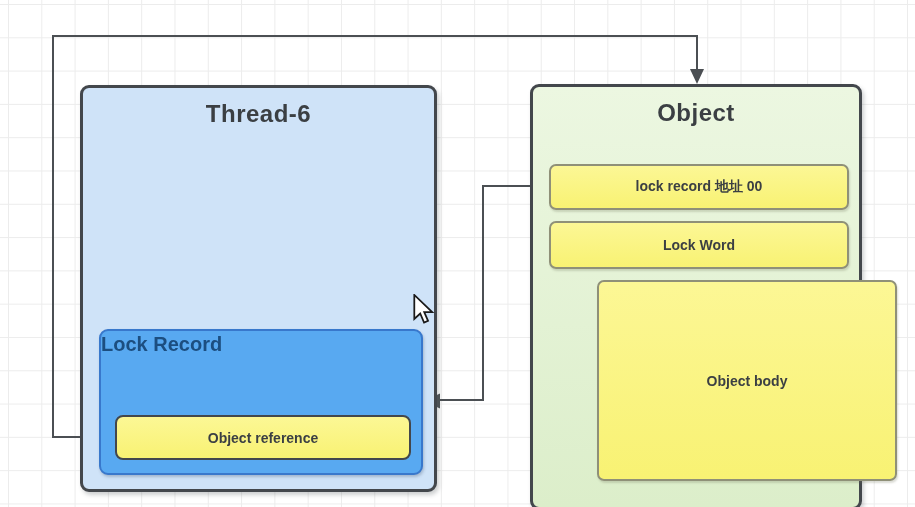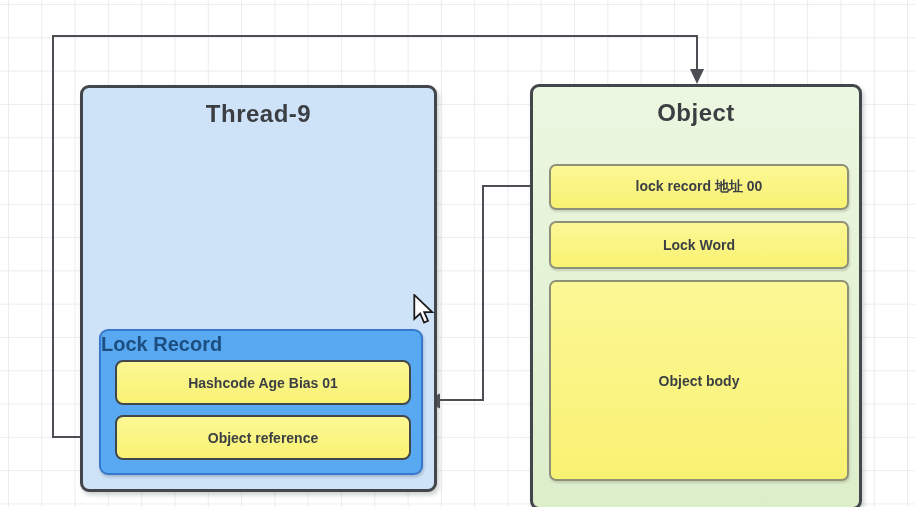--- a/index.html
+++ b/index.html
@@ -70,21 +70,21 @@
   .lr-slot-0 { top: 29px; }
   .lr-slot-1 { top: 84px; }
   .obj-slot {
     left: 16px; width: 300px;
     border: 2px solid var(--slot-border-olive, #8f9078);
     border-radius: 7px;
     box-shadow: 1px 2px 2px rgba(110, 115, 90, 0.25);
   }
   .obj-slot-0 { top: 77px;  height: 46px; }
   .obj-slot-1 { top: 134px; height: 48px; }
-  .obj-slot-2 { top: 193px; height: 201px; }
+  .obj-slot-2 { top: 193px; height: 201px; margin-left: 48px; }
   #connector-layer {
     position: absolute; left: 0; top: 0;
     width: 915px; height: 507px;
     pointer-events: none;
   }
   #connector-layer .conn {
     fill: none;
     stroke: var(--connector-color, #4b4f53);
     stroke-width: 2px;
   }
@@ -101,28 +101,25 @@
       <path class="conn" d="M112,437 H53 V36 H697 V69"></path>
       <polygon class="head" points="697,84 690,69 704,69"></polygon>
     </g>
     <g>
       <path class="conn" d="M545,186 H483 V400 H440"></path>
       <polygon class="head" points="424,401 440,393.5 440,408.5"></polygon>
     </g>
   </svg>
 
   <div class="box thread-box">
-    <div class="box-title">Thread-9</div>
+    <div class="box-title">Thread-6</div>
 
     <div class="lock-record">
       <div class="lr-title">Lock Record</div>
 
-      <div class="slot lr-slot lr-slot-0">
-        <span>Hashcode Age Bias 01</span>
-      </div>
 
       <div class="slot lr-slot lr-slot-1">
         <span>Object reference</span>
       </div>
     </div>
   </div>
 
   <div class="box object-box">
     <div class="box-title">Object</div>
 

